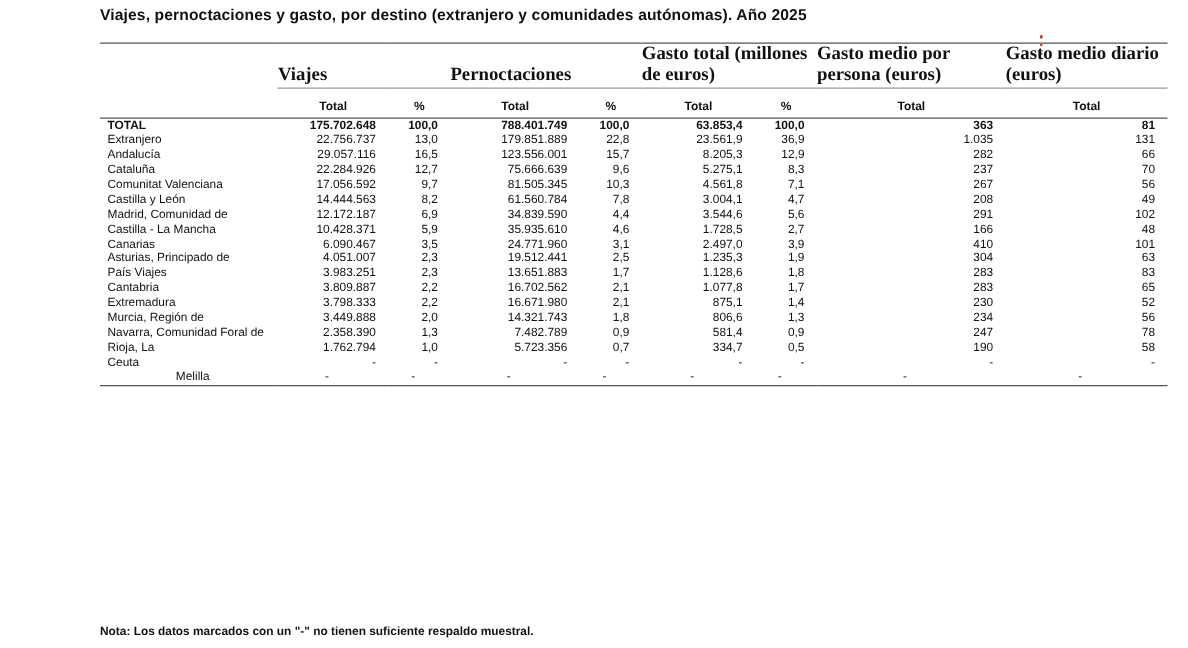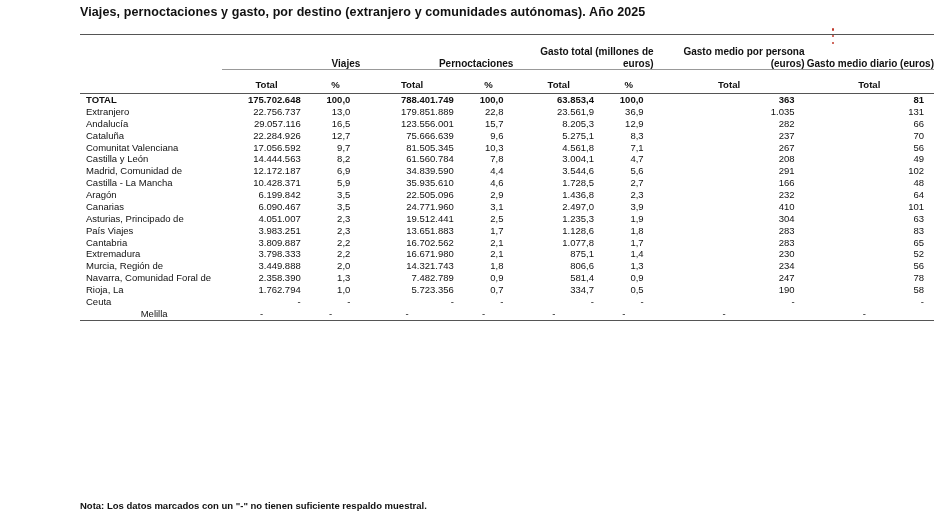--- a/index.html
+++ b/index.html
@@ -58,27 +58,28 @@
     border-collapse: collapse;
     font-size: 9.5px;
     table-layout: fixed;
   }
   table.datatable td, table.datatable th {
     padding: 0;
     vertical-align: bottom;
   }
   
   thead .grp {
-    text-align: right;
-    font-weight: bold;
-    font-size: 10px;
+    text-align: left;
+    font-weight: bold;
+    font-size: 15px;
     color: #111;
     padding: 4px 4px 4px 4px;
     line-height: 1.15;
     border-bottom: 1px solid #999;
+    font-family: Liberation Serif, serif;
   }
   thead .grp.noline {
     border-bottom: none;
   }
   thead tr.toprow th {
     border-top: 1px solid #555;
     height: 34px;
   }
   thead tr.subrow th {
     text-align: center;
@@ -268,31 +269,20 @@
           <td class="num">10.428.371</td>
           <td class="num">5,9</td>
           <td class="num">35.935.610</td>
           <td class="num">4,6</td>
           <td class="num">1.728,5</td>
           <td class="num">2,7</td>
           <td class="num">166</td>
           <td class="num">48</td>
         </tr>
         <tr>
-          <td class="label">Aragón</td>
-          <td class="num">6.199.842</td>
-          <td class="num">3,5</td>
-          <td class="num">22.505.096</td>
-          <td class="num">2,9</td>
-          <td class="num">1.436,8</td>
-          <td class="num">2,3</td>
-          <td class="num">232</td>
-          <td class="num">64</td>
-        </tr>
-        <tr>
           <td class="label">Canarias</td>
           <td class="num">6.090.467</td>
           <td class="num">3,5</td>
           <td class="num">24.771.960</td>
           <td class="num">3,1</td>
           <td class="num">2.497,0</td>
           <td class="num">3,9</td>
           <td class="num">410</td>
           <td class="num">101</td>
         </tr>

